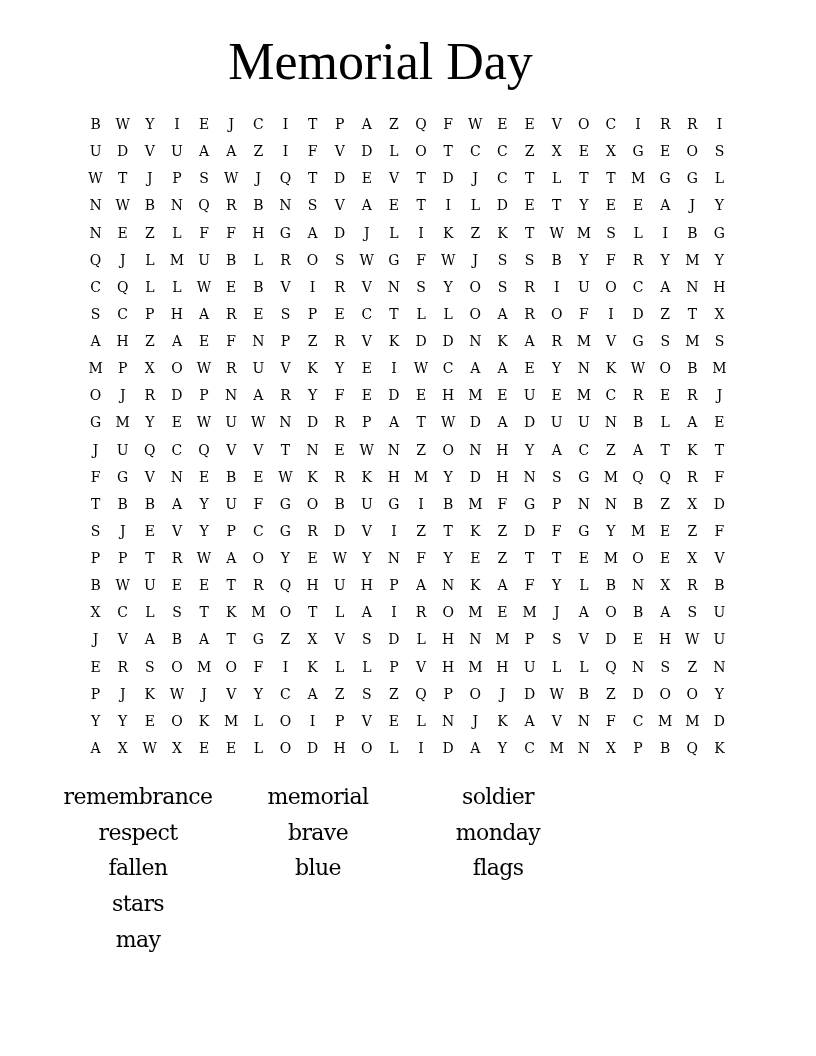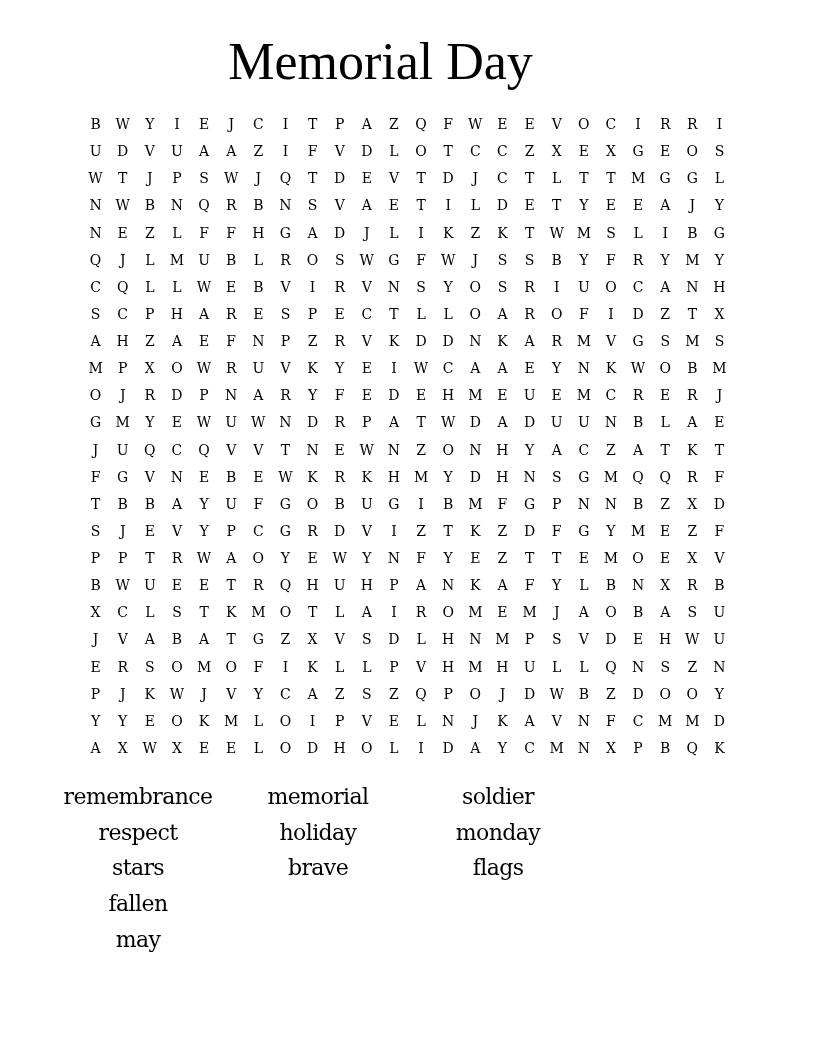--- a/index.html
+++ b/index.html
@@ -697,27 +697,27 @@
       <span class="cell">B</span>
       <span class="cell">Q</span>
       <span class="cell">K</span>
     </div>
   </div>
 
 <div class="wordlist" id="wordlist">
     <div class="word-col">
       <div class="word">remembrance</div>
       <div class="word">respect</div>
+      <div class="word">fallen</div>
       <div class="word">stars</div>
-      <div class="word">fallen</div>
       <div class="word">may</div>
     </div>
     <div class="word-col">
       <div class="word">memorial</div>
-      <div class="word">holiday</div>
       <div class="word">brave</div>
+      <div class="word">blue</div>
     </div>
     <div class="word-col">
       <div class="word">soldier</div>
       <div class="word">monday</div>
       <div class="word">flags</div>
     </div>
   </div>
 
 </body></html>

